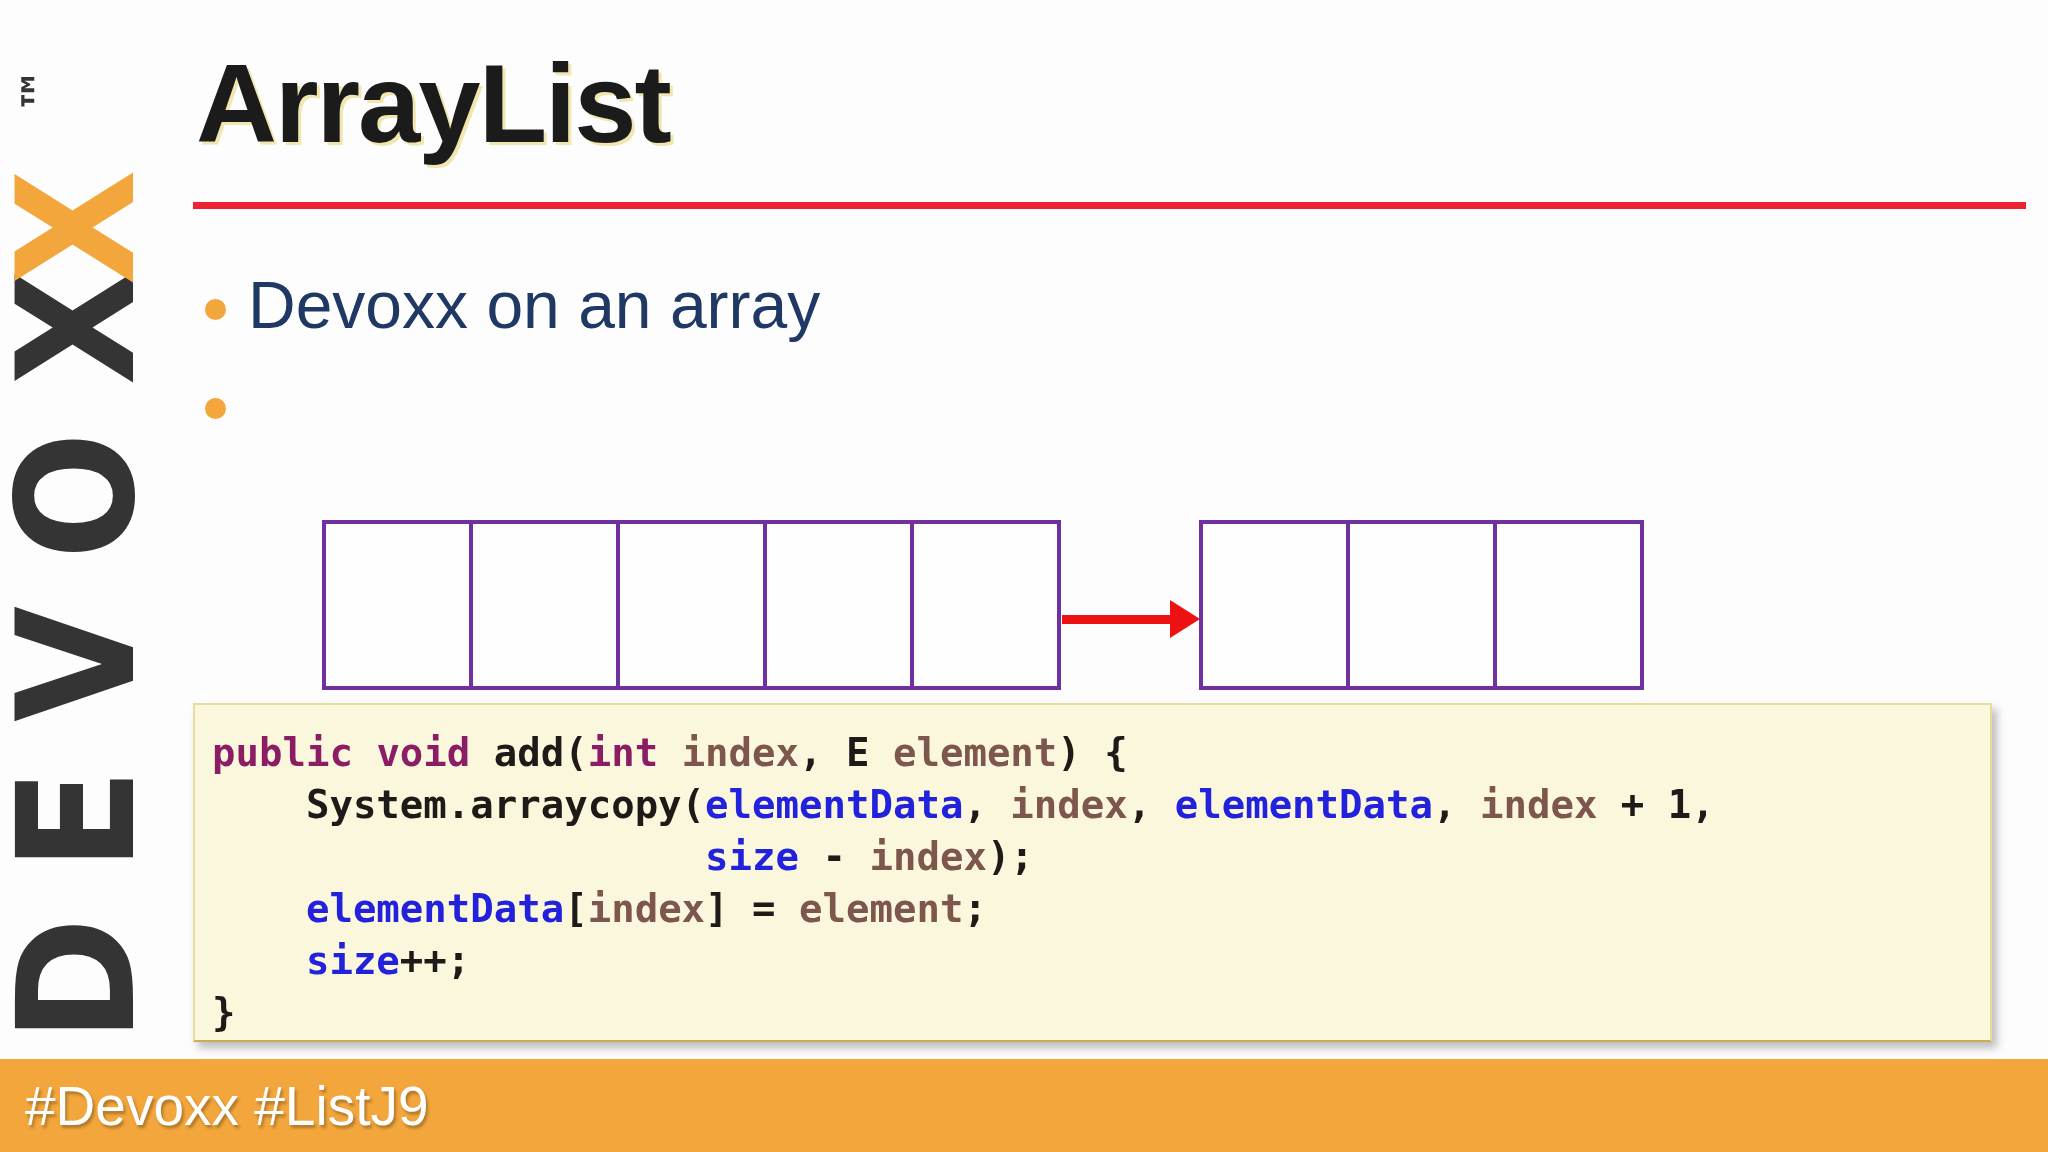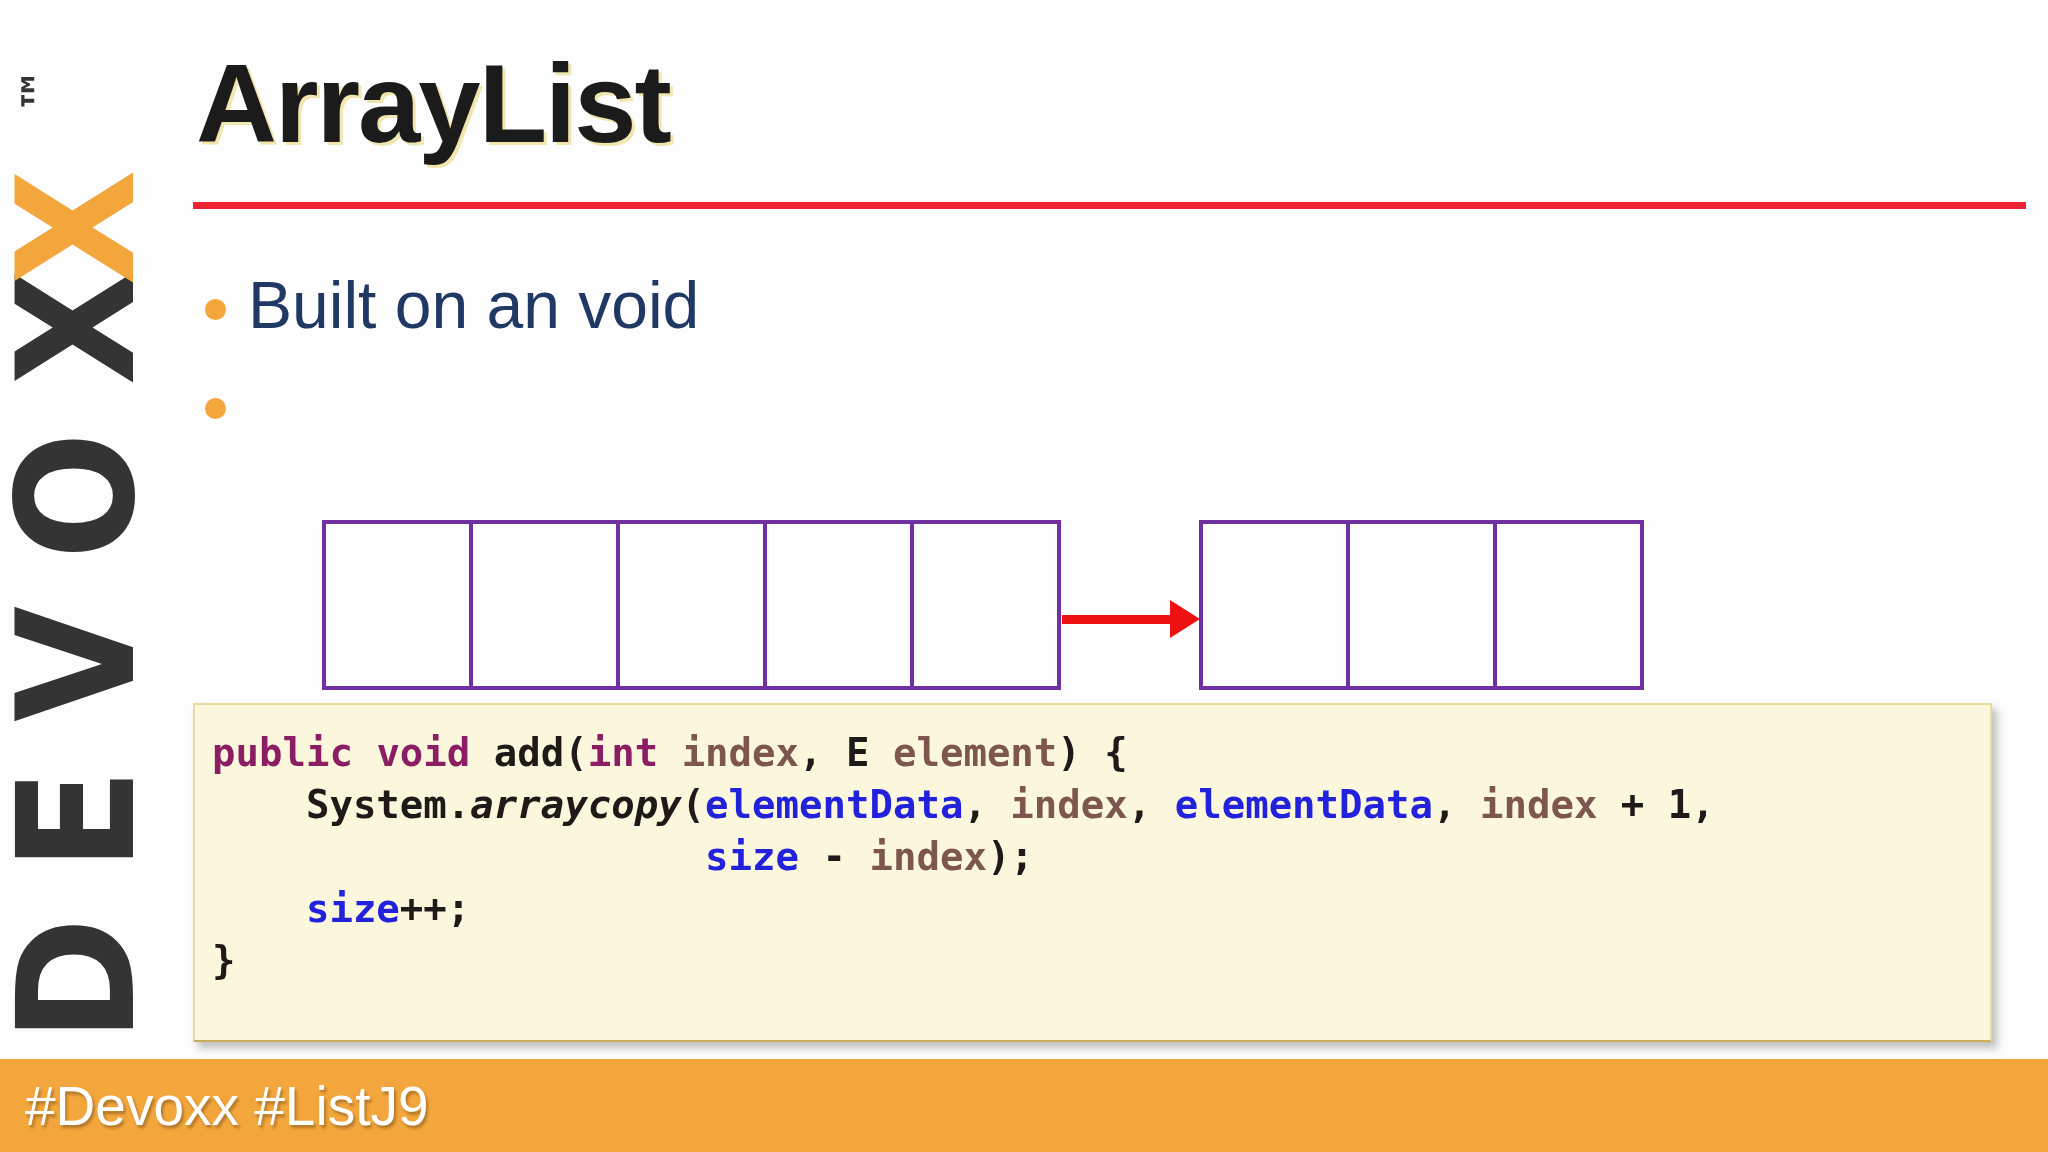--- a/index.html
+++ b/index.html
@@ -83,21 +83,21 @@
     padding:22px 0 0 17px;overflow:hidden;
   }
   .code-line{
     font-family:"DejaVu Sans Mono",monospace;font-weight:bold;
     font-size:39px;line-height:52px;white-space:pre;color:var(--code-plain,#1d1a17);
   }
   .tok-kw{color:var(--kw,#8B1D65);}
   .tok-id{color:var(--ident,#7D564D);}
   .tok-bl{color:var(--blue,#2222DD);}
   .tok-pl{color:var(--code-plain,#1d1a17);}
-  .it{font-style:italic;}
+  .it{}
 
   
   .footer-bar{
     position:absolute;left:0;top:1059px;width:2048px;height:93px;
     background:var(--accent-orange,#F3A63B);
     display:flex;align-items:center;justify-content:space-between;
     padding:0 25px;box-sizing:border-box;text-align:center;
   }
   .footer-text{
     font-size:55px;color:var(--footer-text,#ffffff);
@@ -118,21 +118,21 @@
       <span class="logo-x-accent">X</span>
       <span class="logo-tm">™</span>
     </div>
 
   <div class="title">ArrayList</div>
   <div class="title-underline"></div>
 
   <ul class="bullets">
     <li class="bullet-item">
       <span class="bullet-dot"></span>
-      <span class="bullet-label">Built on an void</span>
+      <span class="bullet-label">Devoxx on an array</span>
     </li>
     <li class="bullet-item">
       <span class="bullet-dot"></span>
     </li>
   </ul>
 
   <div class="array-row array-left">
       <div class="array-cell"></div>
       <div class="array-cell"></div>
       <div class="array-cell"></div>
@@ -144,20 +144,21 @@
   <div class="array-row array-right">
       <div class="array-cell"></div>
       <div class="array-cell"></div>
       <div class="array-cell"></div>
     </div>
 
   <div class="code-block">
       <div class="code-line"><span class="tok-kw">public</span><span class="tok-pl"> </span><span class="tok-kw">void</span><span class="tok-pl"> add(</span><span class="tok-kw">int</span><span class="tok-pl"> </span><span class="tok-id">index</span><span class="tok-pl">, E </span><span class="tok-id">element</span><span class="tok-pl">) {</span></div>
       <div class="code-line"><span class="tok-pl">    System.</span><span class="tok-pl it">arraycopy</span><span class="tok-pl">(</span><span class="tok-bl">elementData</span><span class="tok-pl">, </span><span class="tok-id">index</span><span class="tok-pl">, </span><span class="tok-bl">elementData</span><span class="tok-pl">, </span><span class="tok-id">index</span><span class="tok-pl"> + 1,</span></div>
       <div class="code-line"><span class="tok-pl">                     </span><span class="tok-bl">size</span><span class="tok-pl"> - </span><span class="tok-id">index</span><span class="tok-pl">);</span></div>
+      <div class="code-line"><span class="tok-pl">    </span><span class="tok-bl">elementData</span><span class="tok-pl">[</span><span class="tok-id">index</span><span class="tok-pl">] = </span><span class="tok-id">element</span><span class="tok-pl">;</span></div>
       <div class="code-line"><span class="tok-pl">    </span><span class="tok-bl">size</span><span class="tok-pl">++;</span></div>
       <div class="code-line"><span class="tok-pl">}</span></div>
     </div>
 
   <div class="footer-bar">
     <span class="footer-text">#Devoxx #ListJ9</span>
   </div>
 
 </div>
 

